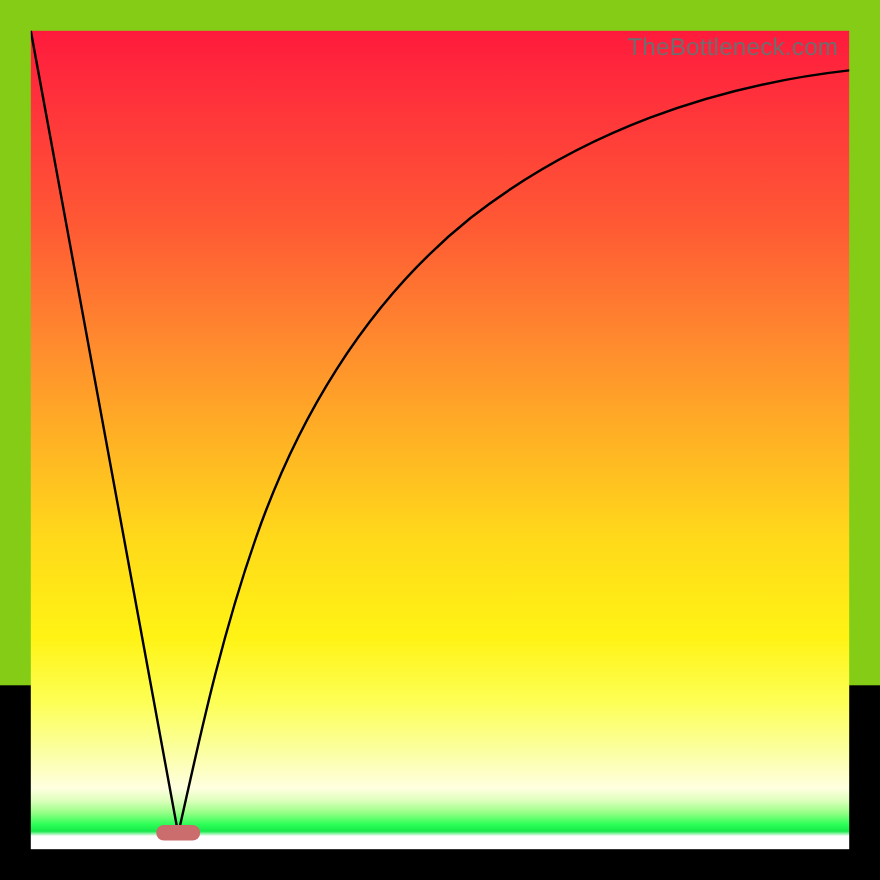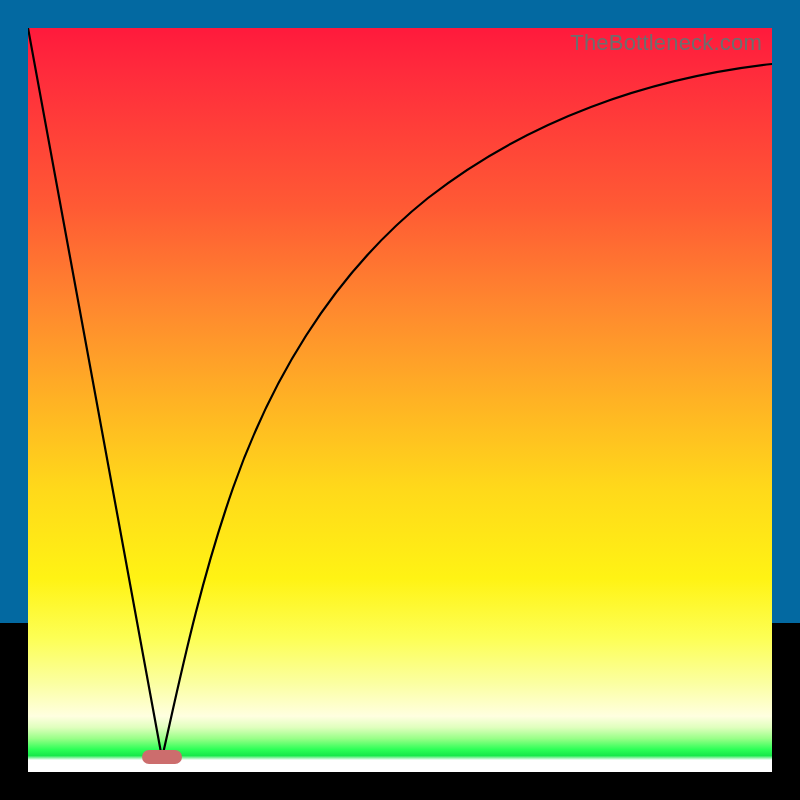--- a/index.html
+++ b/index.html
@@ -8,21 +8,21 @@
     width: 800px;
     height: 800px;
     overflow: hidden;
     background: #000;
     font-family: Arial, Helvetica, sans-serif;
   }
   .frame {
     position: relative;
     width: 800px;
     height: 623px;
-    background: #0369a1;
+    background: #84cc16;
   }
   .plot-area {
     position: absolute;
     left: 28px;
     top: 28px;
     width: 744px;
     height: 744px;
     
     background:
       linear-gradient(to bottom,

